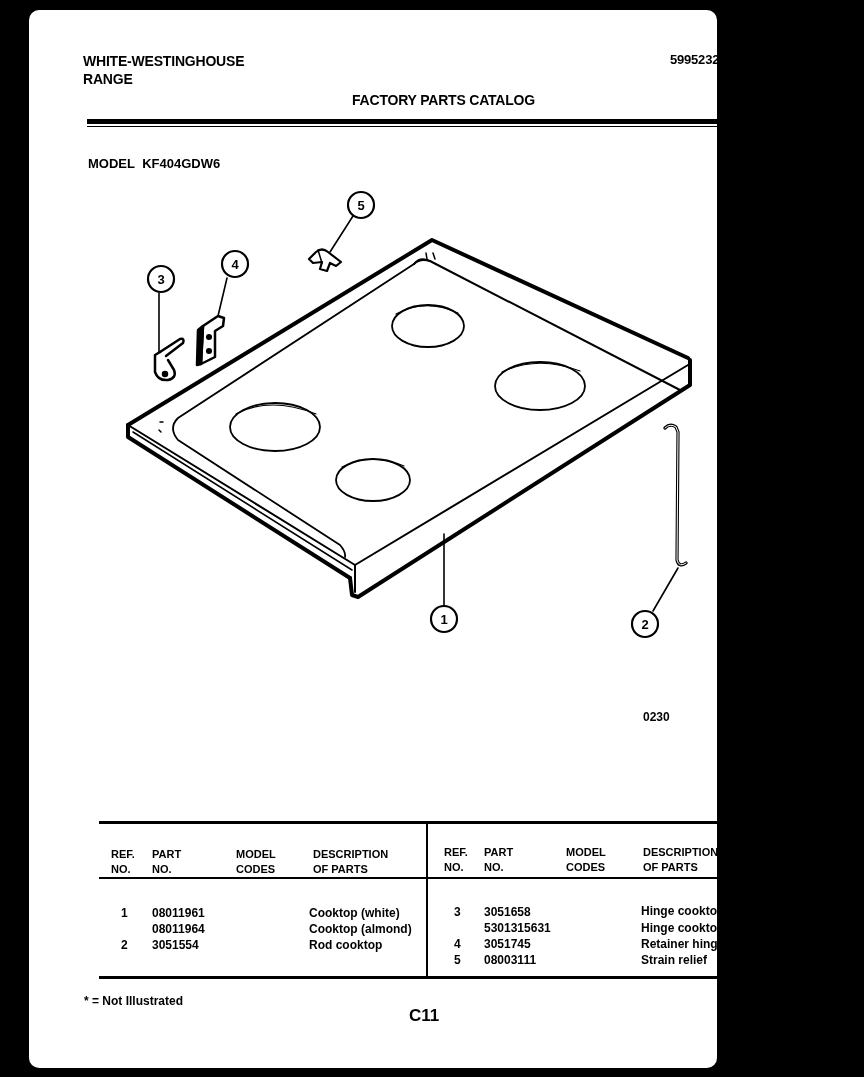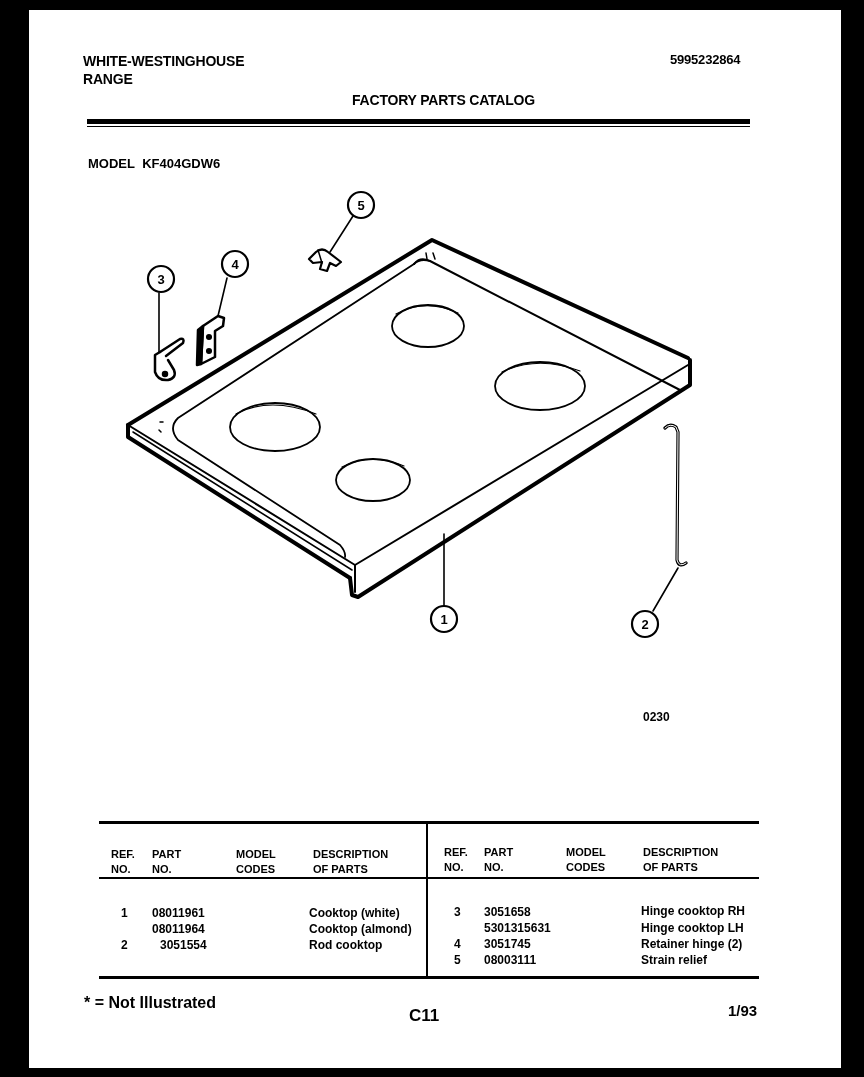--- a/index.html
+++ b/index.html
@@ -1,40 +1,40 @@
 <!DOCTYPE html>
 <html><head>
 <meta charset="utf-8">
 <style>
   html, body { margin: 0; padding: 0; }
   body {
     width: 864px; height: 1077px; background: #000; position: relative;
     font-family: "Liberation Sans", sans-serif; overflow: hidden;
   }
   .page {
-    position: absolute; left: 29px; top: 10px; width: 812px; height: 1058px;
-    background: #fff; color: #000;
+    position: absolute; left: 29px; top: 10px; width: 688px; height: 1058px;
+    background: #fff; color: #000; border-radius: 10px;
   }
   .abs { position: absolute; white-space: nowrap; }
   .hdr { font-weight: bold; font-size: 14px; letter-spacing: -0.2px; }
   .brand { left: 54px; top: 42px; line-height: 18px; }
   .catalog { left: 323px; top: 42px; margin-top: 40px; }
   .catno { left: 641px; top: 42px; font-size: 13px; }
   .rule-top { left: 58px; top: 109px; width: 663px; height: 5px; background: #000; }
   .rule-top2 { left: 58px; top: 116px; width: 663px; height: 1px; background: #000; }
   .model { left: 59px; top: 126px; font-weight: bold; font-size: 13px; margin-top: 20px; }
   .figno { left: 614px; top: 700px; font-size: 12px; font-weight: bold; }
   svg.diagram { position: absolute; left: -29px; top: -10px; }
 
   .table-wrap { position: absolute; left: 70px; top: 811px; width: 660px; height: 158px; }
   .tline { position: absolute; background: #000; }
   .th { position: absolute; font-weight: bold; font-size: 11px; line-height: 15px; }
   .td { position: absolute; font-weight: bold; font-size: 12px; line-height: 16px; white-space: nowrap; }
 
-  .footnote { left: 55px; top: 984px; font-size: 16px; font-weight: bold; }
+  .footnote { left: 55px; top: 984px; font-size: 12px; font-weight: bold; }
   .pageno { left: 380px; top: 996px; font-size: 17px; font-weight: bold; }
   .date { left: 699px; top: 992px; font-size: 15px; font-weight: bold; }
 </style>
 </head>
 <body>
 
 <div class="page">
 
   <div class="abs hdr brand">
     <div>WHITE-WESTINGHOUSE</div>
@@ -180,21 +180,21 @@
       <div class="td" style="left:53px;top:84px;">08011961</div>
       <div class="td" style="left:210px;top:84px;">Cooktop (white)</div>
     </div>
     <div>
       <div class="td" style="left:22px;top:100px;"></div>
       <div class="td" style="left:53px;top:100px;">08011964</div>
       <div class="td" style="left:210px;top:100px;">Cooktop (almond)</div>
     </div>
     <div>
       <div class="td" style="left:22px;top:116px;">2</div>
-      <div class="td" style="left:53px;top:116px;margin-left:8px;">3051554</div>
+      <div class="td" style="left:53px;top:116px;">3051554</div>
       <div class="td" style="left:210px;top:116px;">Rod cooktop</div>
     </div>
 
     <div>
       <div class="td" style="left:355px;top:83px;">3</div>
       <div class="td" style="left:385px;top:83px;">3051658</div>
       <div class="td" style="left:542px;top:82px;">Hinge cooktop RH</div>
     </div>
     <div>
       <div class="td" style="left:355px;top:99px;"></div>

